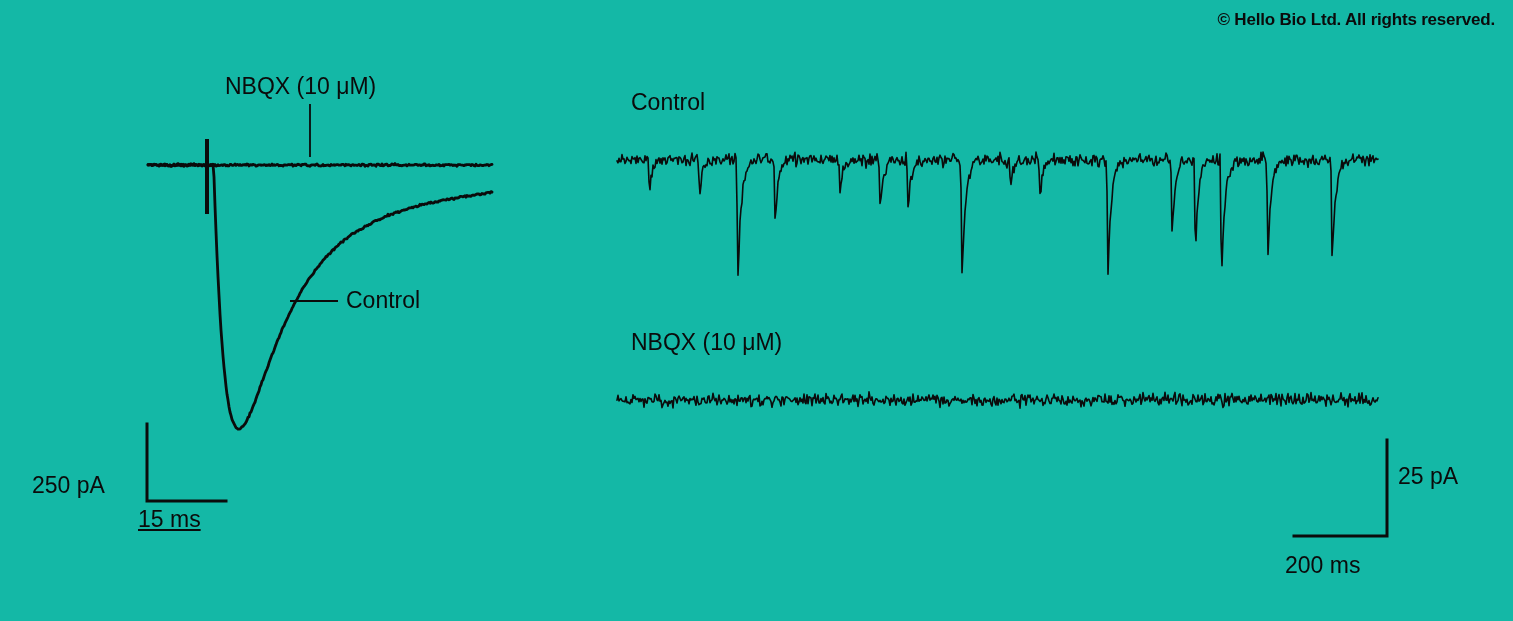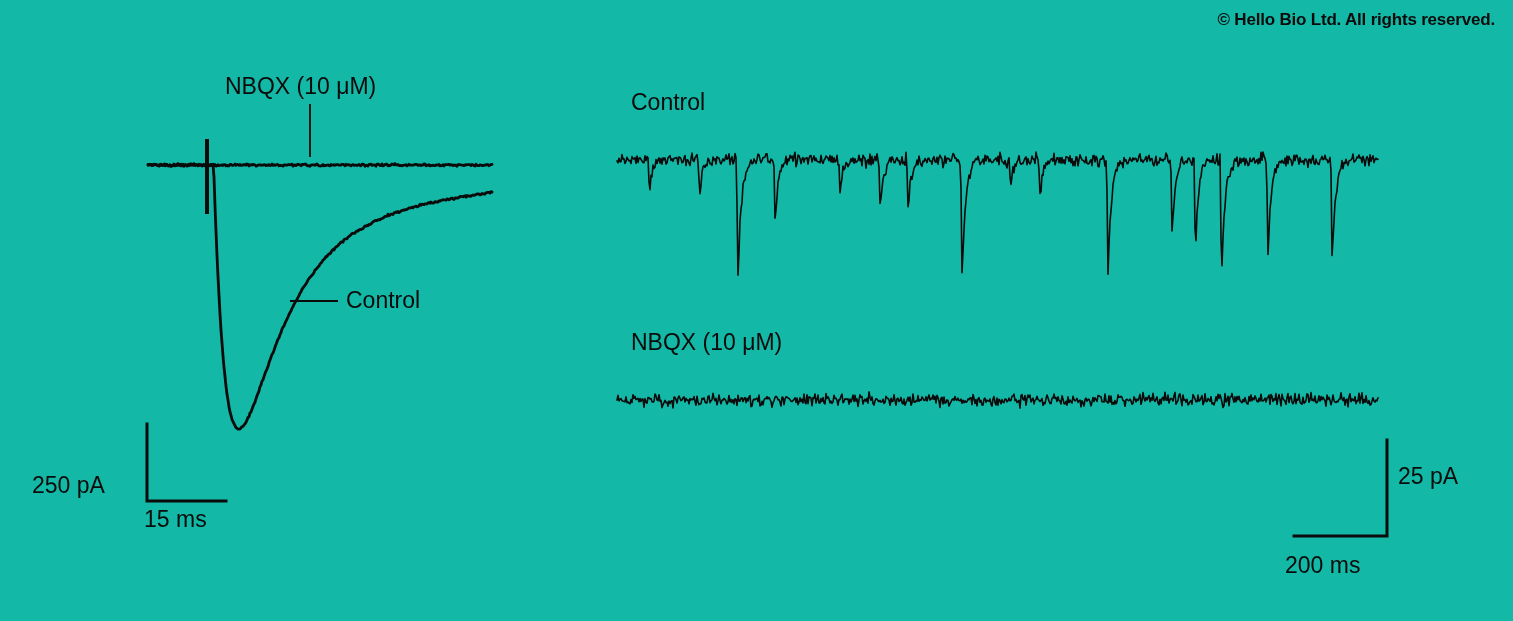--- a/index.html
+++ b/index.html
@@ -9,21 +9,21 @@
   .trace{fill:none;stroke:#0b0b0b;stroke-linejoin:round;stroke-linecap:round;}
   .evoked{stroke-width:2.8;}
   .spont{stroke-width:1.6;}
   .artifact{fill:none;stroke:#0b0b0b;stroke-width:4;stroke-linecap:butt;}
   .scalebar{fill:none;stroke:#0b0b0b;stroke-width:3;stroke-linecap:square;}
   .callout{stroke:#0b0b0b;stroke-width:1.8;}
   .lbl{position:absolute;font-size:23px;line-height:1.1;white-space:nowrap;}
   .lbl-evoked-nbqx{left:225px;top:74px;}
   .lbl-evoked-control{left:346px;top:288px;}
   .lbl-250pa{left:32px;top:447px;margin-top:26px;}
-  .lbl-15ms{left:144px;top:507px;}
+  .lbl-15ms{left:138px;top:507px;text-decoration:underline;}
   .lbl-spont-control{left:631px;top:90px;}
   .lbl-spont-nbqx{left:631px;top:330px;}
   .lbl-25pa{left:1398px;top:464px;text-align:center;}
   .lbl-100ms{left:1285px;top:553px;}
   .copyright{position:absolute;right:18px;top:10px;font-size:17px;font-weight:700;
              letter-spacing:-0.2px;white-space:nowrap;}
 </style>
 </head>
 <body>
 

